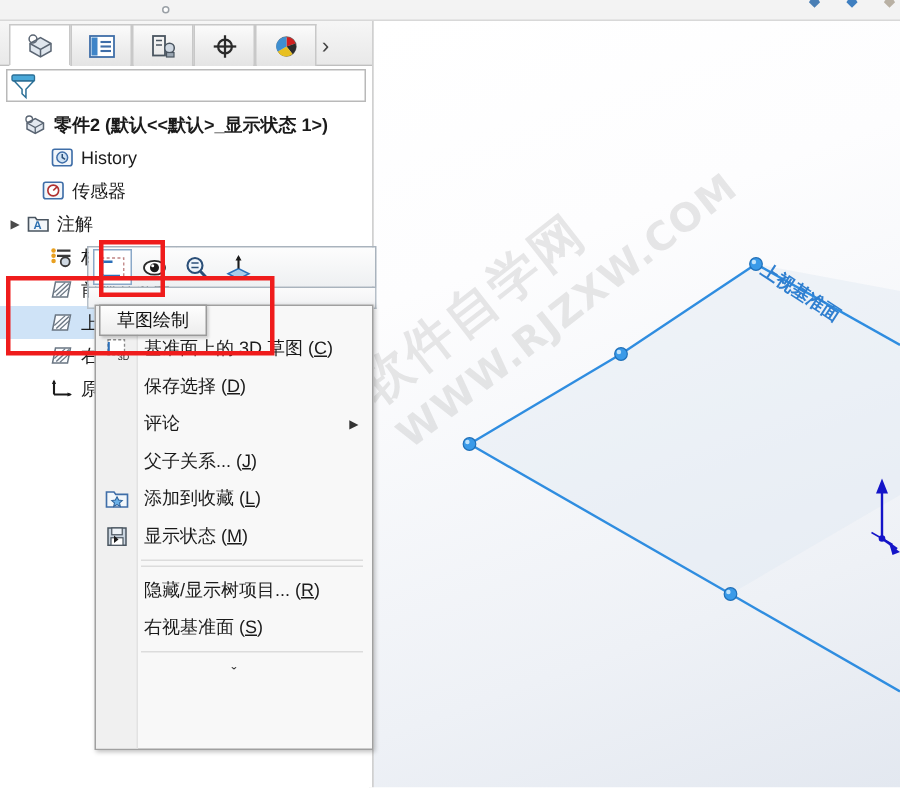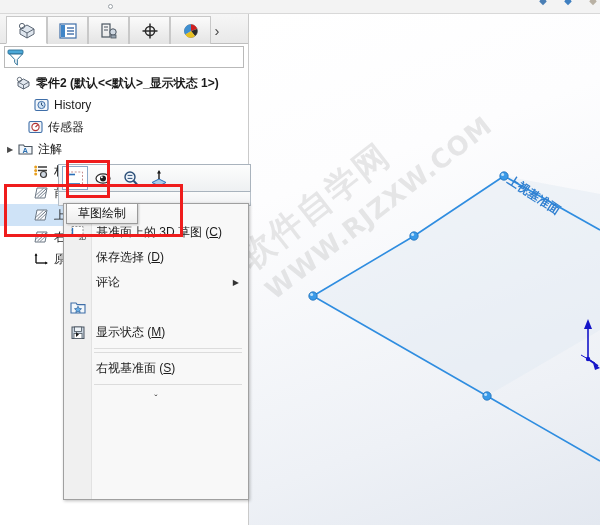--- a/index.html
+++ b/index.html
@@ -398,27 +398,36 @@
         <span>保存选择</span> (<span class="ul">D</span>)
       </span>
     </div>
 
     <div class="ctx-item">
       <span class="ci"></span>
       <span class="ct">评论</span>
       <span class="arrow">▶</span>
     </div>
 
+    <div class="ctx-item">
+      <span class="ci"></span>
+      <span class="ct">
+        <span>父子关系...</span> (<span class="ul">J</span>)
+      </span>
+    </div>
 
     <div class="ctx-item">
       <span class="ci">
         <svg width="18" height="17" viewBox="0 0 18 17">
           <path d="M2 4 L7 4 L8.2 5.6 L16 5.6 L16 14 L2 14 Z" fill="#f2f7fb" stroke="#3f6ea8" stroke-width="1.1"></path>
           <polygon points="9,7.2 10.1,9.4 12.5,9.7 10.7,11.3 11.2,13.6 9,12.4 6.8,13.6 7.3,11.3 5.5,9.7 7.9,9.4" fill="#6ab0e8" stroke="#2b5f98" stroke-width="0.7"></polygon>
         </svg>
+      </span>
+      <span class="ct">
+        <span>添加到收藏</span> (<span class="ul">L</span>)
       </span>
     </div>
 
     <div class="ctx-item">
       <span class="ci">
         <svg width="18" height="17" viewBox="0 0 18 17">
           <rect x="3" y="3" width="12" height="11.5" fill="#c9d4df" stroke="#4a5560" stroke-width="1"></rect>
           <rect x="5.5" y="3" width="7" height="4.5" fill="#eef3f8" stroke="#4a5560" stroke-width="0.8"></rect>
           <rect x="5" y="9.5" width="8" height="5" fill="#ffffff" stroke="#4a5560" stroke-width="0.8"></rect>
           <path d="M7 8 L7 13 L10 10.6 Z" fill="#1b1b1b"></path>
@@ -428,20 +437,26 @@
         <span>显示状态</span> (<span class="ul">M</span>)
       </span>
     </div>
 
 
     <div class="ctx-sep"></div>
 
 
     <div class="ctx-sep"></div>
 
+    <div class="ctx-item">
+      <span class="ci"></span>
+      <span class="ct">
+        <span>隐藏/显示树项目...</span> (<span class="ul">R</span>)
+      </span>
+    </div>
 
     <div class="ctx-item">
       <span class="ci"></span>
       <span class="ct">
         <span>右视基准面</span> (<span class="ul">S</span>)
       </span>
     </div>
 
     <div class="ctx-sep"></div>
 

